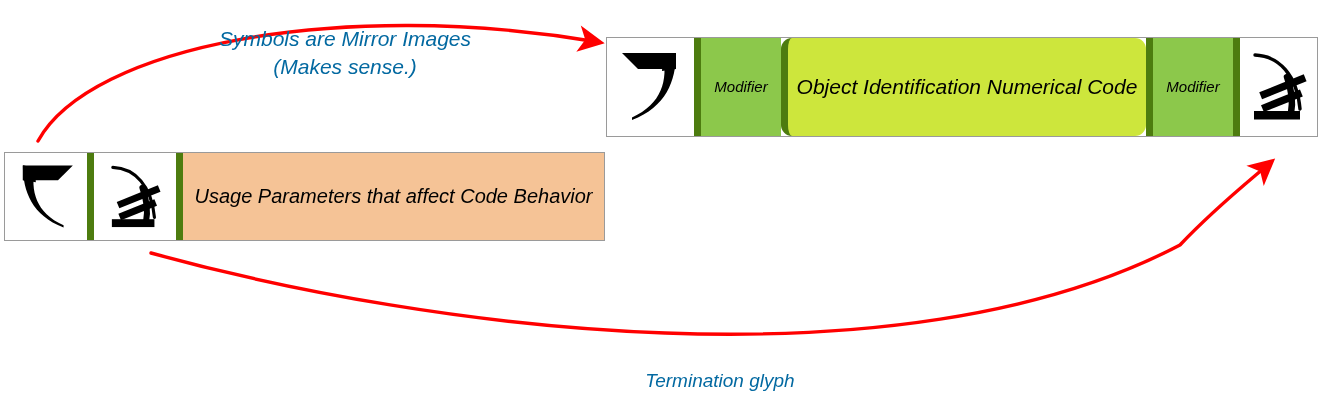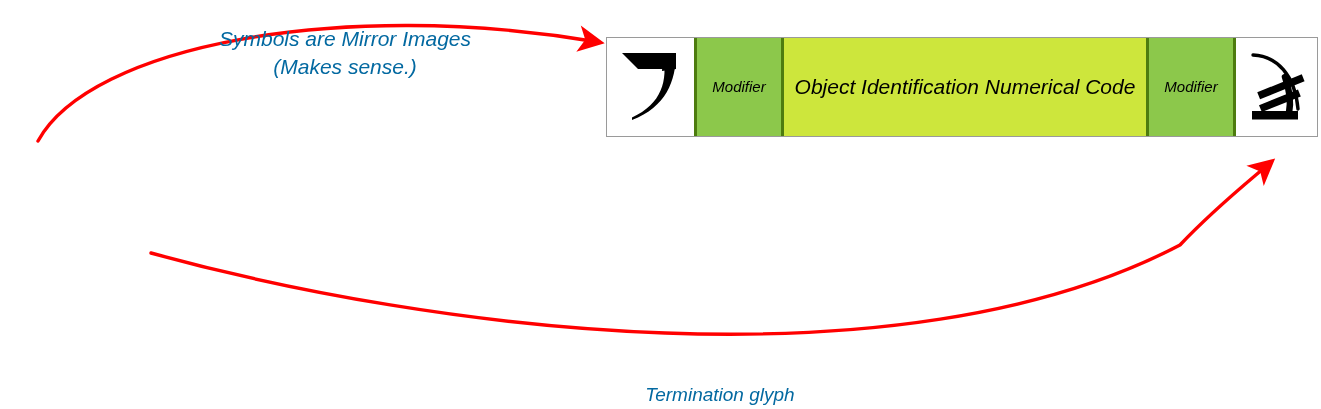--- a/index.html
+++ b/index.html
@@ -7,21 +7,21 @@
        font-family:"Liberation Sans","DejaVu Sans",sans-serif;color:#000;}
   .stage{position:absolute;inset:0;width:1321px;height:409px;}
 
   svg.arrows{position:absolute;left:0;top:0;width:1321px;height:409px;pointer-events:none;}
 
   
   .bar{position:absolute;display:flex;box-sizing:border-box;
        border:1px solid #9a9a9a;background:#fff;}
   .cell{box-sizing:border-box;display:flex;align-items:center;justify-content:center;
         position:relative;overflow:hidden;}
-  .cell.sep{border-left:3px solid #4d7c0f;}
+  .cell.sep{border-left:7px solid #4d7c0f;}
   .cell-label{font-style:italic;text-align:center;line-height:1.25;color:#000;}
 
   
   #top-bar{left:606px;top:37px;width:712px;height:100px;}
   #top-glyph-left{width:87px;background:#ffffff;}
   #top-mod-1{width:87px;}
   #top-numeric{width:365px;}
   #top-mod-2{width:87px;}
   #top-glyph-right{width:84px;background:#ffffff;}
   #top-numeric .cell-label{font-size:21px;}
@@ -31,21 +31,21 @@
   #left-bar{left:4px;top:152px;width:601px;height:89px;}
   #left-glyph-a{width:82px;background:#ffffff;}
   #left-glyph-b{width:89px;background:#ffffff;}
   #left-usage{width:428px;}
   #left-usage .cell-label{font-size:20px;}
 
   
   .note{position:absolute;font-style:italic;text-align:center;line-height:1.32;
         color:#0369a1;white-space:pre-line;}
   #note-mirror{left:200px;top:25px;width:290px;font-size:21px;}
-  #note-termination{left:560px;top:382px;width:320px;font-size:19px;}
+  #note-termination{left:560px;top:368px;width:320px;font-size:19px;}
 
   
   .glyph{display:block;}
 </style>
 </head>
 <body>
 
 <div class="stage">
 
   <svg class="arrows" viewBox="0 0 1321 409">
@@ -69,21 +69,21 @@
         <path d="M60,6 C60,34 50,60 16,73 C16,70.5 16,70.5 16,70.5
                  C46,57 52,33 47,8 Z" fill="#000"></path>
         <path d="M47,8 L60,6 L60,22 L46,24 Z" fill="#000"></path>
       </svg>
     </div>
 
     <div class="cell sep" id="top-mod-1" style="background:#8CC84B;">
       <span class="cell-label">Modifier</span>
     </div>
 
-    <div class="cell sep" id="top-numeric" style="background:#CDE63C;">
+    <div class="cell sep" id="top-numeric" style="background:#CDE63C;border-radius:11px;">
       <span class="cell-label">Object Identification
 Numerical Code</span>
     </div>
 
     <div class="cell sep" id="top-mod-2" style="background:#8CC84B;">
       <span class="cell-label">Modifier</span>
     </div>
 
     <div class="cell sep" id="top-glyph-right">
       <svg class="glyph" width="68" height="80" viewBox="0 0 68 80">
@@ -93,19 +93,45 @@
         <path d="M42,30 C47,44 48,56 46,66" fill="none" stroke="#000" stroke-width="6.5" stroke-linecap="round"></path>
 
         <rect x="14" y="36" width="48" height="7.5" fill="#000" transform="rotate(-22 38 40)"></rect>
         <rect x="16" y="50" width="42" height="7.5" fill="#000" transform="rotate(-22 37 54)"></rect>
 
         <rect x="9" y="64" width="46" height="8.5" fill="#000"></rect>
       </svg>
     </div>
   </div>
 
+  <div class="bar" id="left-bar">
+
+    <div class="cell" id="left-glyph-a">
+      <svg class="glyph" width="66" height="74" viewBox="0 0 70 80" style="transform:scaleX(-1);">
+        <path d="M6,6 L60,6 L60,22 L22,22 Z" fill="#000"></path>
+        <path d="M60,6 C60,34 50,60 16,73 C16,70.5 16,70.5 16,70.5
+                 C46,57 52,33 47,8 Z" fill="#000"></path>
+        <path d="M47,8 L60,6 L60,22 L46,24 Z" fill="#000"></path>
+      </svg>
+    </div>
+
+    <div class="cell sep" id="left-glyph-b">
+      <svg class="glyph" width="64" height="74" viewBox="0 0 68 80">
+        <path d="M10,8 C34,9 52,28 55,62" fill="none" stroke="#000" stroke-width="3.4" stroke-linecap="round"></path>
+        <path d="M42,30 C47,44 48,56 46,66" fill="none" stroke="#000" stroke-width="6.5" stroke-linecap="round"></path>
+        <rect x="14" y="36" width="48" height="7.5" fill="#000" transform="rotate(-22 38 40)"></rect>
+        <rect x="16" y="50" width="42" height="7.5" fill="#000" transform="rotate(-22 37 54)"></rect>
+        <rect x="9" y="64" width="46" height="8.5" fill="#000"></rect>
+      </svg>
+    </div>
+
+    <div class="cell sep" id="left-usage" style="background:#F5C396;">
+      <span class="cell-label">Usage Parameters that affect
+Code Behavior</span>
+    </div>
+  </div>
 
   <div class="note" id="note-mirror">Symbols are Mirror Images
 (Makes sense.)</div>
 
   <div class="note" id="note-termination">Termination glyph</div>
 
 </div>
 
 </body></html>

